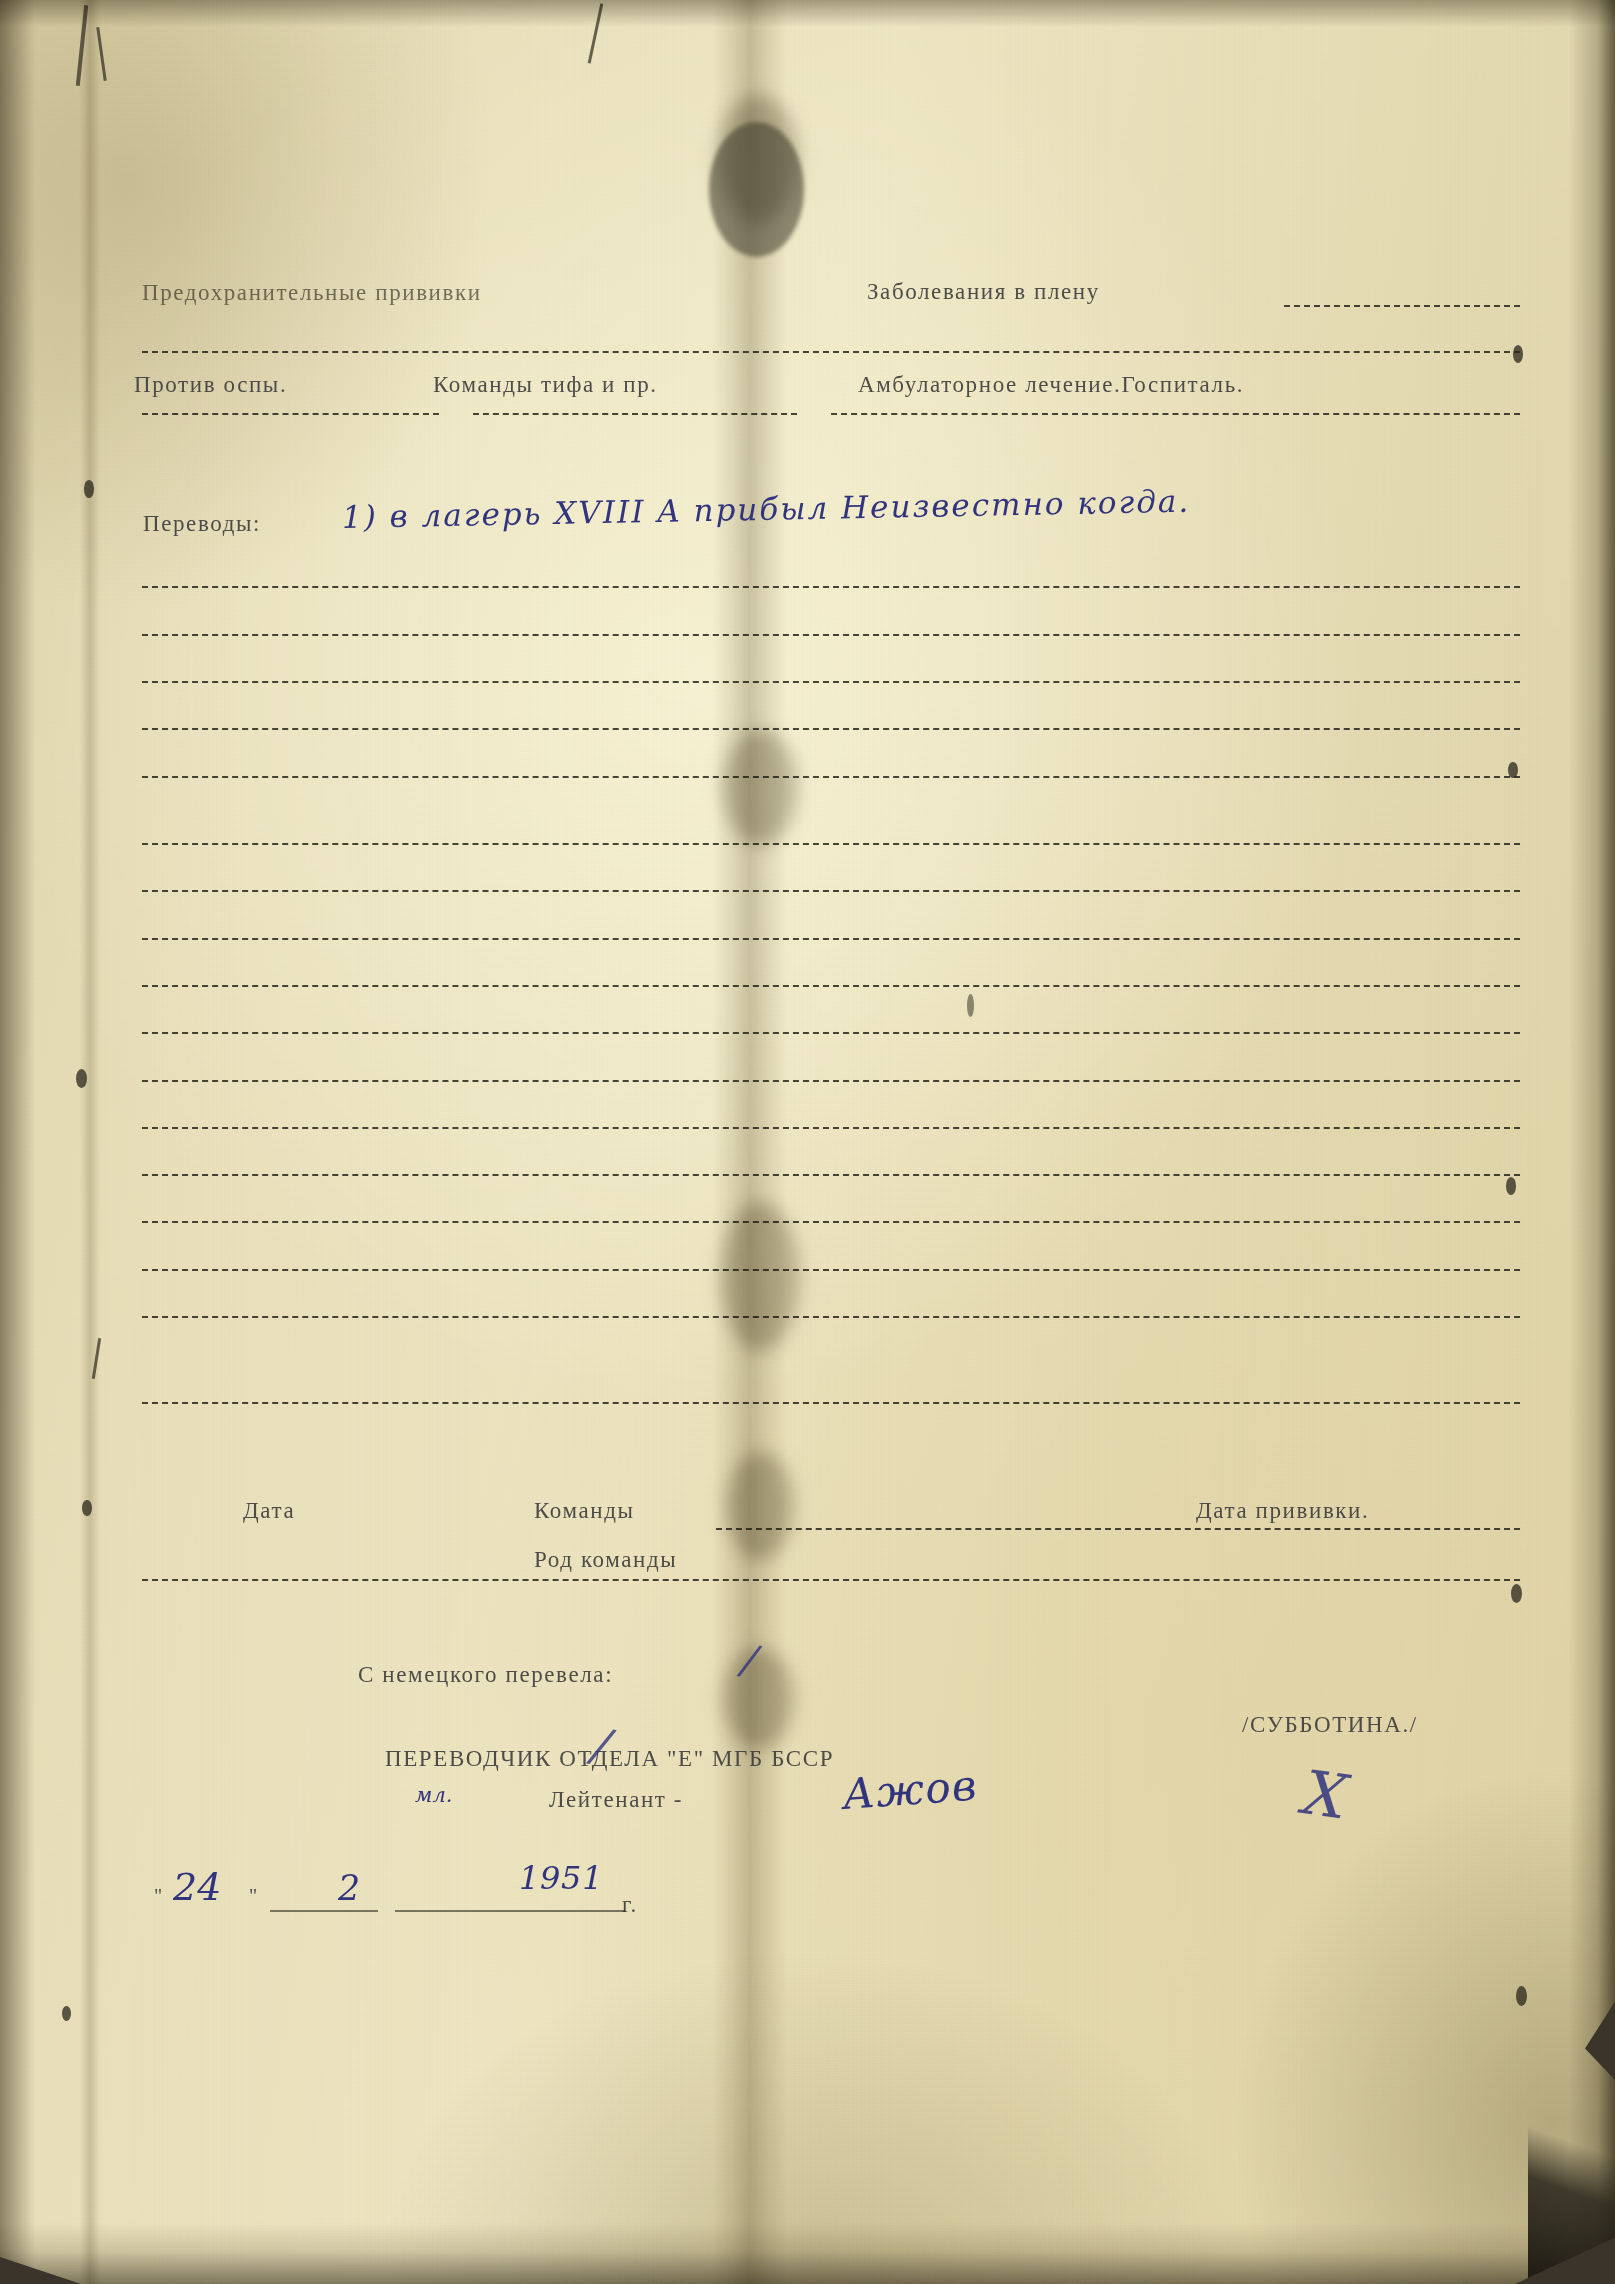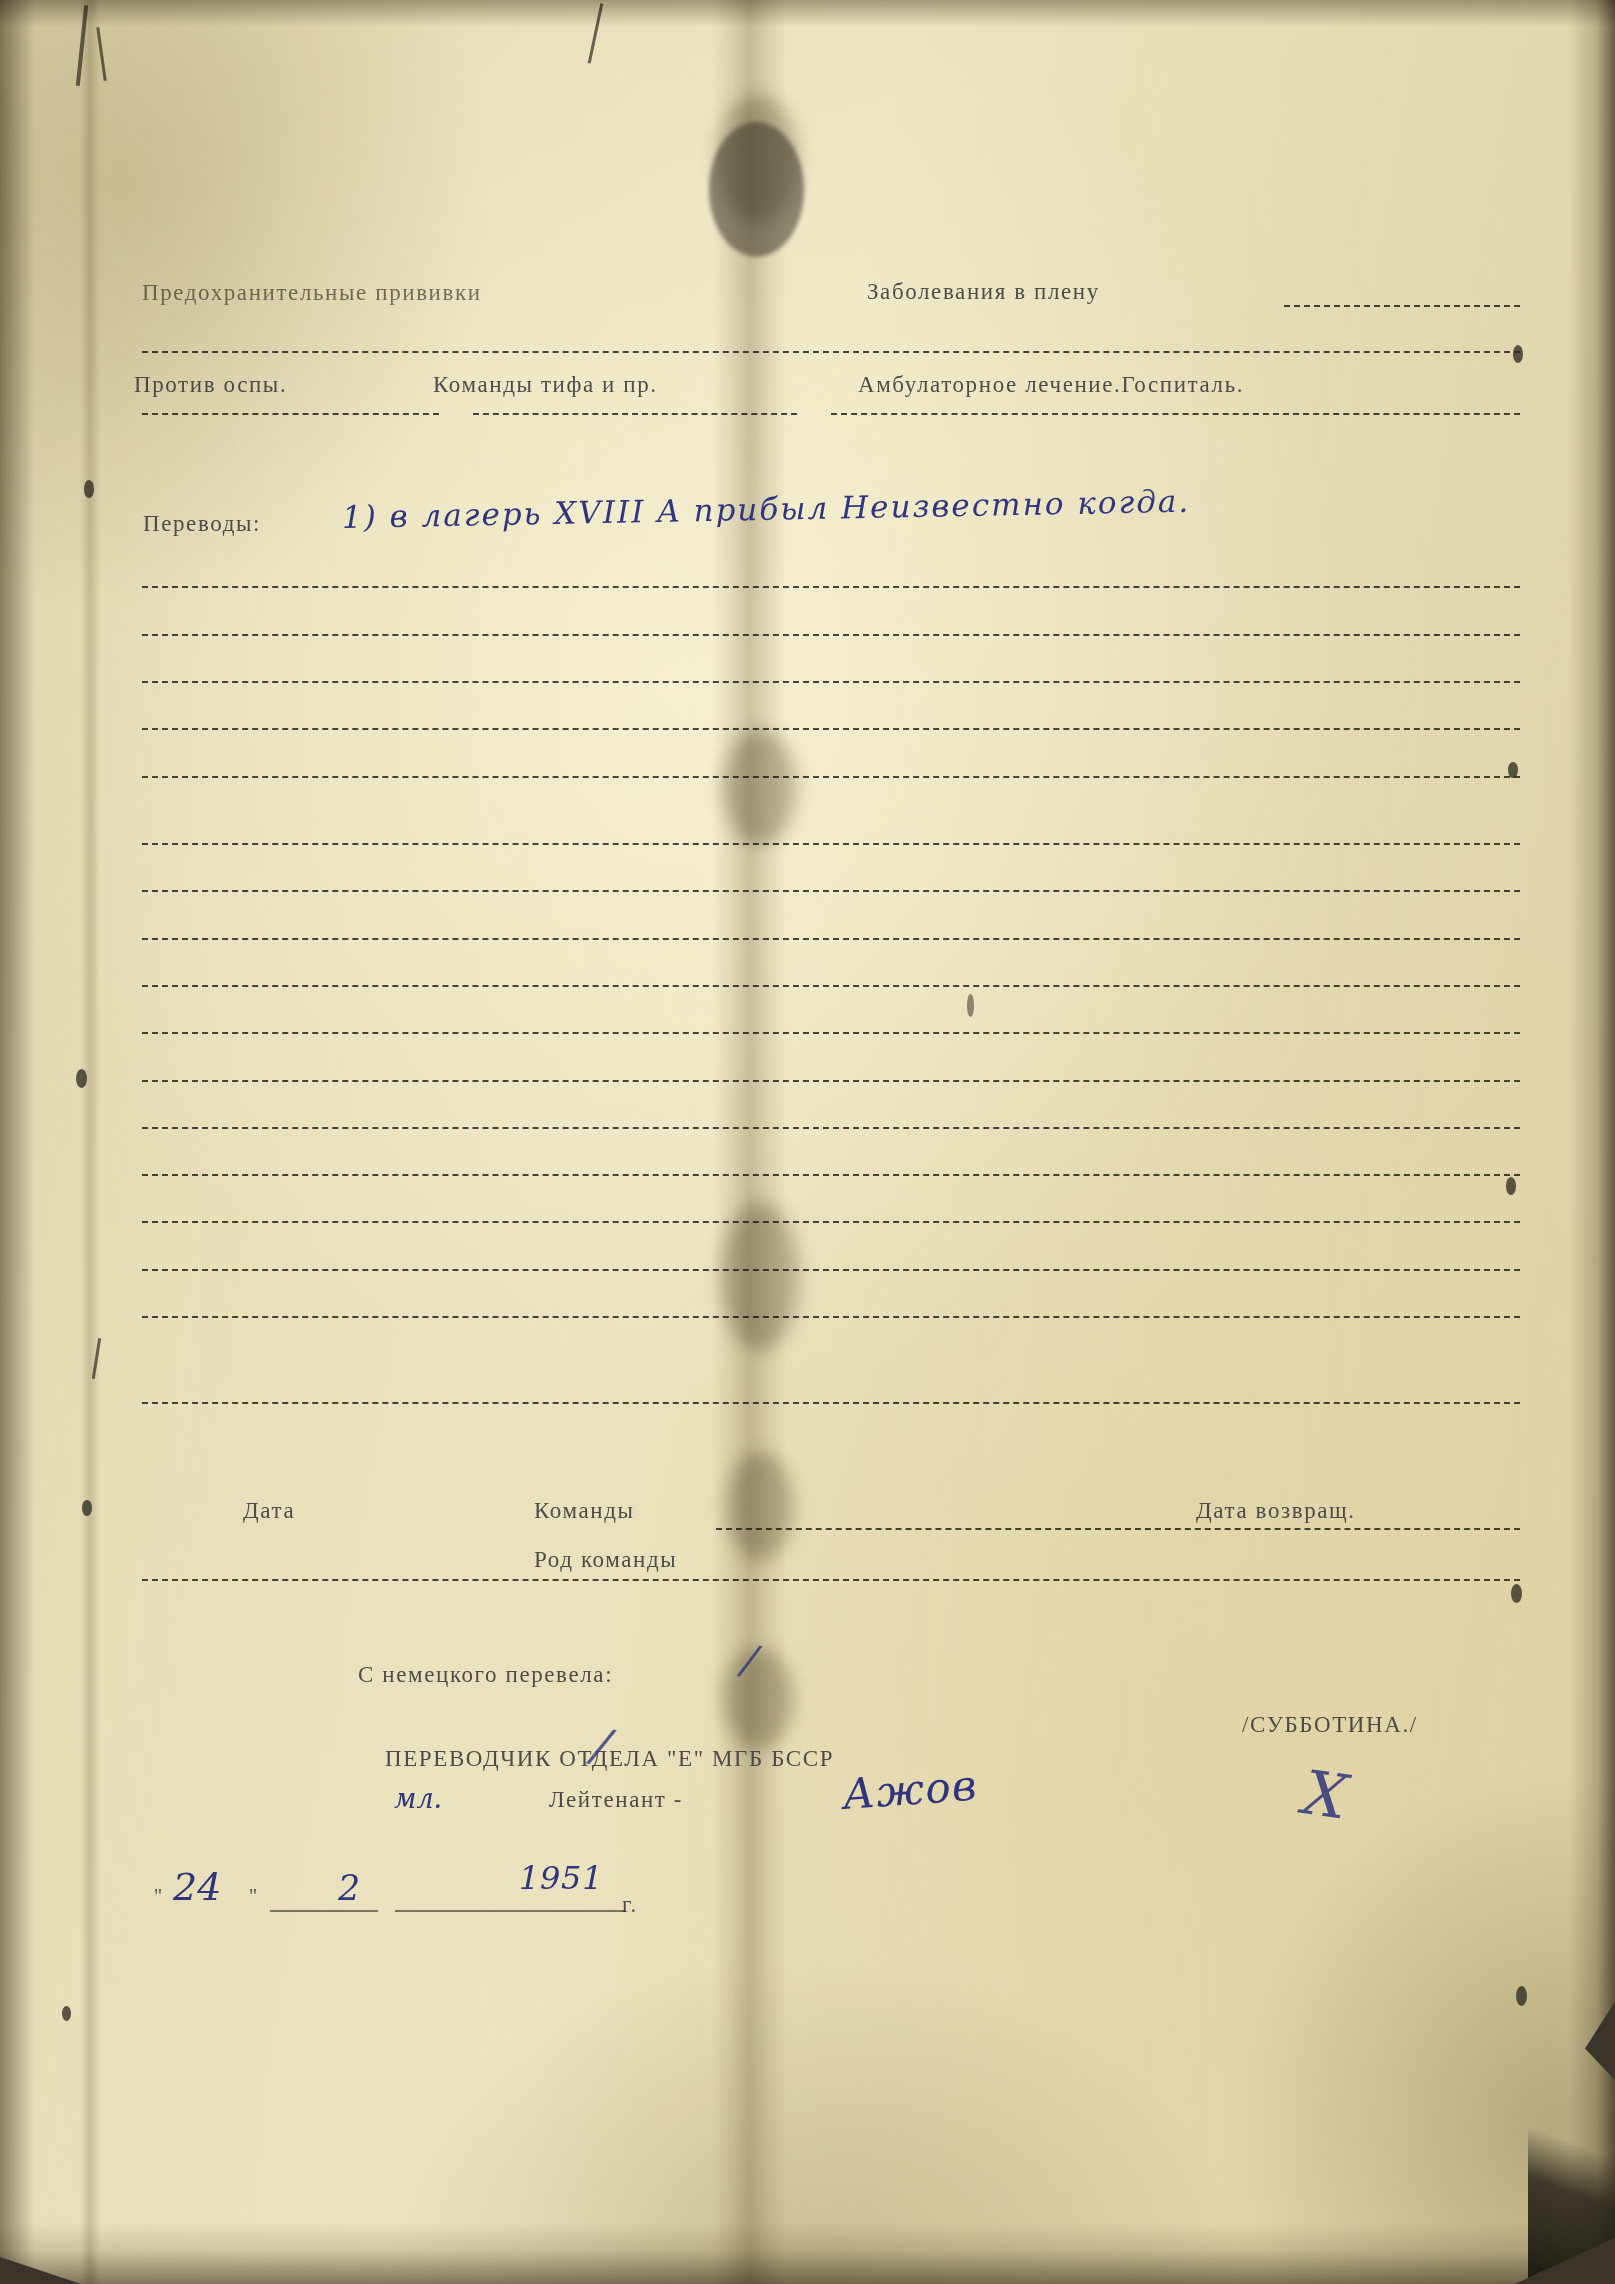--- a/index.html
+++ b/index.html
@@ -247,29 +247,29 @@
     <div class="rule" style="left:142px; top:1127px; width:1378px;"></div>
     <div class="rule" style="left:142px; top:1174px; width:1378px;"></div>
     <div class="rule" style="left:142px; top:1221px; width:1378px;"></div>
     <div class="rule" style="left:142px; top:1269px; width:1378px;"></div>
     <div class="rule" style="left:142px; top:1316px; width:1378px;"></div>
     <div class="rule" style="left:142px; top:1402px; width:1378px;"></div>
   </div>
 
   <div class="ptext" style="left:243px; top:1498px;">Дата</div>
   <div class="ptext" style="left:534px; top:1498px;">Команды</div>
-  <div class="ptext" style="left:1196px; top:1498px;">Дата возвращ.</div>
+  <div class="ptext" style="left:1196px; top:1498px;">Дата прививки.</div>
   <div class="ptext" style="left:534px; top:1547px;">Род команды</div>
 
   <div class="rule" style="left:716px; top:1528px; width:804px;"></div>
   <div class="rule" style="left:142px; top:1579px; width:1378px;"></div>
 
   <div class="ptext" style="left:358px; top:1662px;">С немецкого перевела:</div>
   <div class="ptext" style="left:385px; top:1746px;">ПЕРЕВОДЧИК ОТДЕЛА "Е" МГБ БССР</div>
-  <div class="hand hand-ink" style="left:394px; top:1783px; font-size:27px;">мл.</div>
+  <div class="hand hand-ink" style="left:415px; top:1783px; font-size:21px;">мл.</div>
   <div class="ptext" style="left:549px; top:1787px;">Лейтенант -</div>
   <div class="hand hand-ink" style="left:843px; top:1770px; font-size:42px; transform: rotate(-4deg); letter-spacing:1.4px;">Ажов</div>
   <div class="ptext" style="left:1242px; top:1712px;">/СУББОТИНА./</div>
 
   <div class="hand hand-ink" style="left:1304px; top:1756px; font-size:61px; transform: rotate(8deg); opacity:0.85;">X</div>
   <div class="hand hand-ink" style="left:594px; top:1716px; font-size:47px; transform: rotate(12deg); opacity:0.8;">/</div>
   <div class="hand hand-ink" style="left:743px; top:1635px; font-size:41px; transform: rotate(10deg); opacity:0.8;">/</div>
 
   <div class="ptext" style="left:154px; top:1885px; font-size:20px;">"</div>
   <div class="hand hand-ink" style="left:173px; top:1865px; font-size:38px;">24</div>

